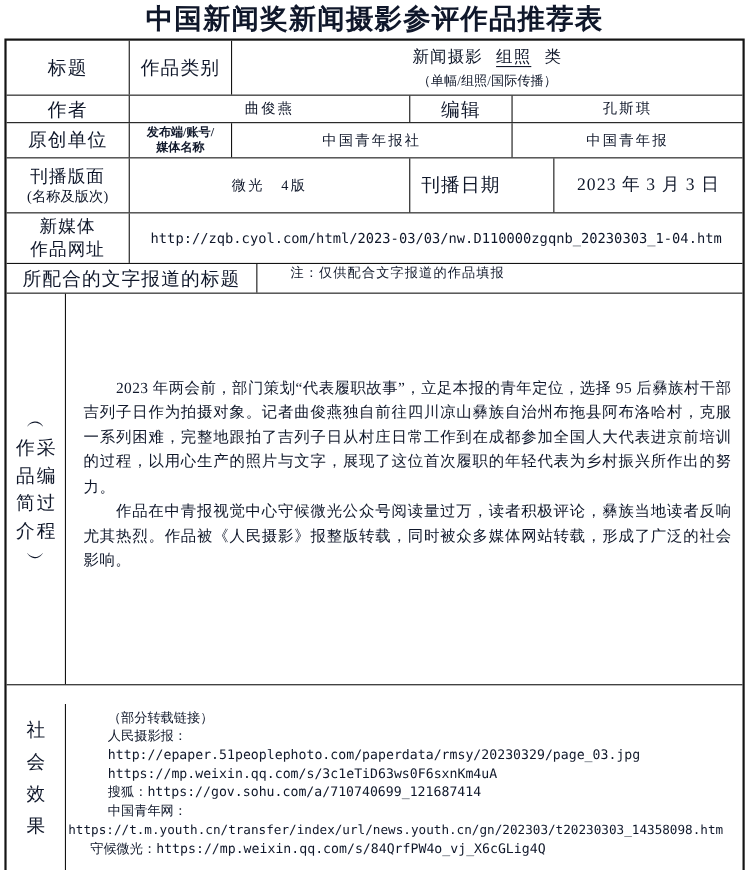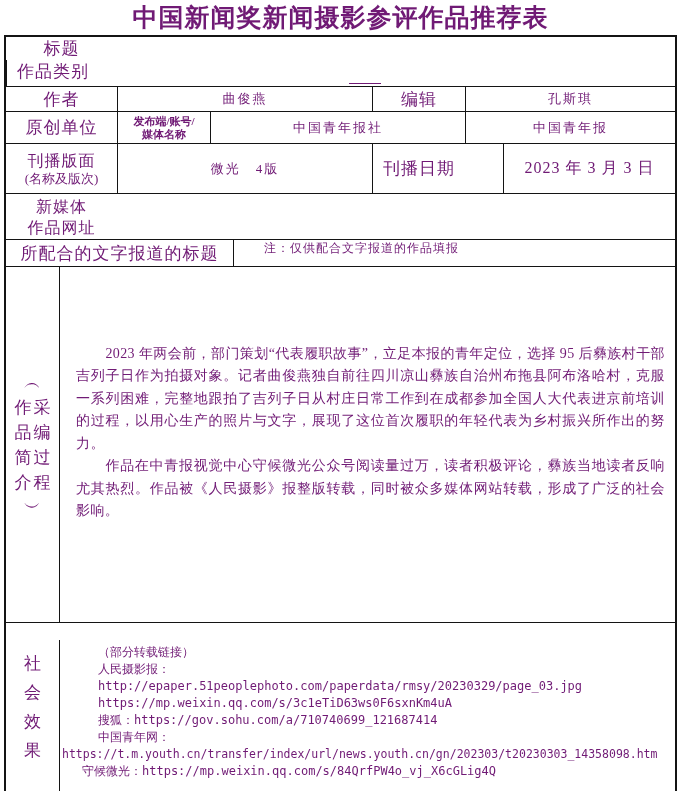--- a/index.html
+++ b/index.html
@@ -1,23 +1,23 @@
 <!DOCTYPE html>
 <html><head>
 <meta charset="utf-8">
 <style>
   html,body{margin:0;padding:0;background:#fff;}
-  .page{width:681px;height:791px;background:#fff;color:#701a75;
+  .page{width:681px;height:791px;background:#fff;color:#0f172a;
         font-family:"Liberation Serif",serif;position:relative;overflow:hidden;}
   .doc-title{height:35px;line-height:34px;text-align:center;
         font-family:"Liberation Sans",sans-serif;font-weight:bold;
         font-size:25px;letter-spacing:1px;}
   .table{margin:0 4px;border:2px solid #141414;}
   .tr{display:flex;border-top:1px solid #141414;}
-  .tr:first-child{border-top:none;flex-direction:column;}
+  .tr:first-child{border-top:none;}
   .td{border-left:1px solid #141414;box-sizing:border-box;
       display:flex;flex-direction:column;align-items:center;justify-content:center;
       overflow:hidden;}
   .td:first-child{border-left:none;}
   
   .w-label1{width:111px;flex:none;}
   .w-val1{width:255px;flex:none;}
   .w-label2{width:93px;flex:none;}
   .w-rest{flex:1;}
   .w-report{width:227px;flex:none;}
@@ -96,20 +96,21 @@
       <div class="td w-val1 val">微光　4版</div>
       <div class="td w-label2 lbl">刊播日期</div>
       <div class="td w-rest date-val">2023 年 3 月 3 日</div>
     </div>
 
     <div class="tr h5">
       <div class="td w-label1">
         <div class="lbl-2line">新媒体</div>
         <div class="lbl-2line">作品网址</div>
       </div>
+      <div class="td w-rest url-val">http://zqb.cyol.com/html/2023-03/03/nw.D110000zgqnb_20230303_1-04.htm</div>
     </div>
 
     <div class="tr h6">
       <div class="td w-report lbl">所配合的文字报道的标题</div>
       <div class="td w-rest note-cell">
         <div class="note">注：仅供配合文字报道的作品填报</div>
       </div>
     </div>
 
     <div class="tr h7">

